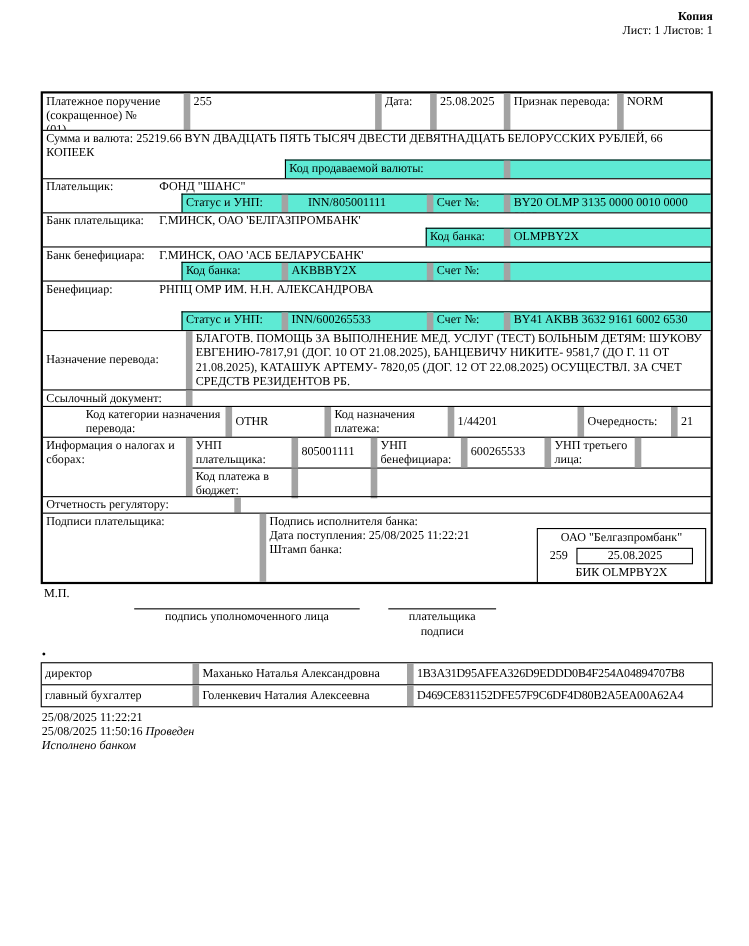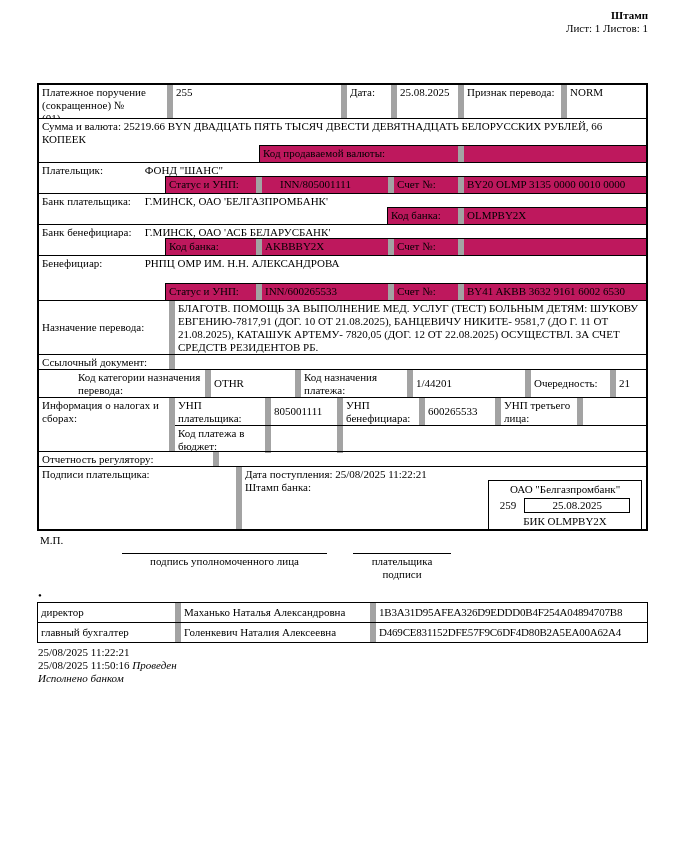--- a/index.html
+++ b/index.html
@@ -10,21 +10,21 @@
   }
   .hdr{width:648px;text-align:right;padding-top:9px;}
   .hdr .copy{font-weight:bold;}
   .tbl{margin:48px 0 0 37px;width:611px;border:2px solid #000;box-sizing:border-box;}
   .row{display:flex;border-top:1px solid #000;position:relative;box-sizing:border-box;align-items:stretch;}
   .row.first{border-top:none;}
   .c{box-sizing:border-box;padding:1px 3px;overflow:hidden;}
   .bl{border-left:6px solid #a3a3a3;}
   .grow{flex:1;}
   .block{position:relative;box-sizing:border-box;}
-  .sub{position:absolute;bottom:0;right:0;display:flex;border-top:1px solid #000;border-left:1px solid #000;box-sizing:border-box;background:#be185d;}
+  .sub{position:absolute;bottom:0;right:0;display:flex;border-top:1px solid #000;border-left:1px solid #000;box-sizing:border-box;background:#5eead4;}
   .sub .c{height:16px;}
   .sub2 .c{height:27px;}
   .lbl-inline{display:inline-block;width:100px;vertical-align:top;}
   .rightcol{display:flex;flex-direction:column;flex:1;}
   .stamp{position:absolute;right:4px;top:13px;width:152px;border:1px solid #000;text-align:center;padding:2px 0 3px 0;background:#fff;}
   .stamp-mid{display:flex;justify-content:center;align-items:center;margin:2px 0;}
   .stamp-date{border:1px solid #000;width:100px;margin-left:8px;padding:0 2px;}
   .mp{margin:3px 0 0 40px;}
   .siglines{display:flex;margin:6px 0 0 122px;}
   .sigline{border-top:1px solid #000;text-align:center;padding-top:1px;}
@@ -32,21 +32,21 @@
   .tbl2{margin:3px 0 0 37px;width:611px;border:1px solid #000;box-sizing:border-box;}
   .tbl2 .row .c{height:19px;line-height:17px;}
   .hash{white-space:nowrap;letter-spacing:-0.2px;}
   .footer{margin:3px 0 0 38px;}
   .it{font-style:italic;}
 </style>
 </head>
 <body>
 
 <div class="hdr">
-  <div class="copy">Штамп</div>
+  <div class="copy">Копия</div>
   <div>Лист: 1 Листов: 1</div>
 </div>
 
 <div class="tbl">
 
   <div class="row first" style="height:33px;">
     <div class="c" style="width:128px;">
       <span style="display:block;">Платежное поручение (сокращенное) №</span>
       <span style="display:block;">(01)</span>
     </div>
@@ -157,20 +157,21 @@
   </div>
 
   <div class="row" style="height:15px;gap:44px;">
     <div class="c" style="width:130px;">Отчетность регулятору:</div>
     <div class="c bl grow"></div>
   </div>
 
   <div class="row" style="height:63px;">
     <div class="c" style="width:197px;">Подписи плательщика:</div>
     <div class="c bl grow" style="position:relative;">
+      <div>Подпись исполнителя банка:</div>
       <div>
         <span>Дата поступления:</span>
         <span>25/08/2025 11:22:21</span>
       </div>
       <div>Штамп банка:</div>
       <div class="stamp">
         <div>ОАО "Белгазпромбанк"</div>
         <div class="stamp-mid">
           <span>259</span>
           <span class="stamp-date">25.08.2025</span>

